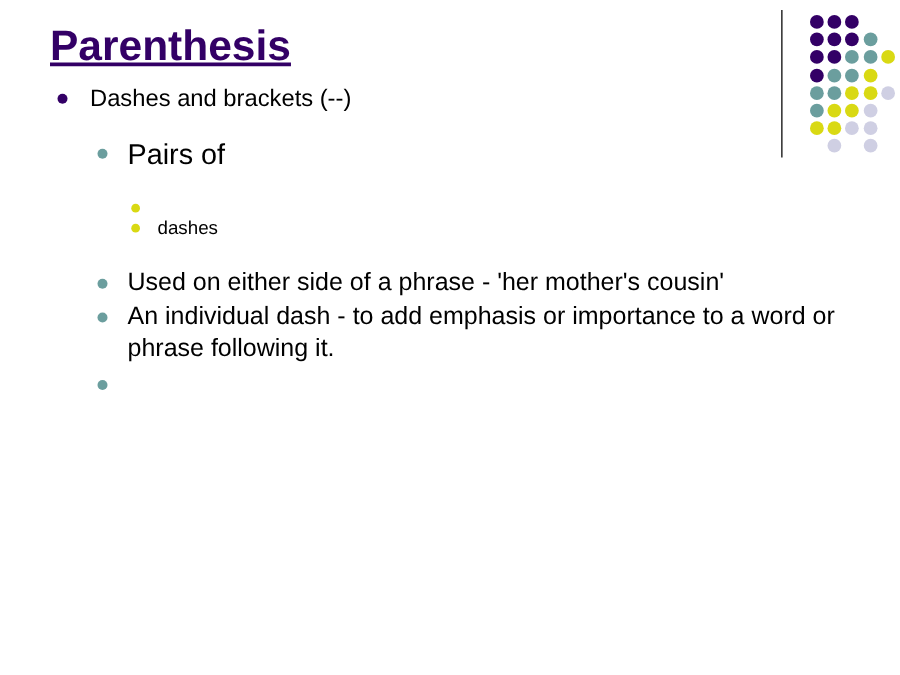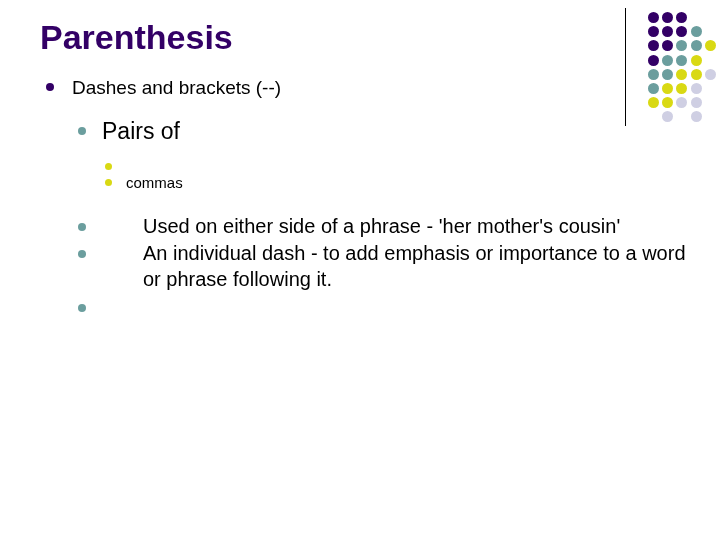--- a/index.html
+++ b/index.html
@@ -62,21 +62,21 @@
     font-weight: bold;
     color: #330066;
     letter-spacing: 0px;
     line-height: 1.15;
   }
 
   
   #body-content {
     position: absolute;
     left: 0;
-    top: 76px;
+    top: 68px;
     width: 700px;
   }
 
   .bullet-row {
     position: relative;
     display: flex;
     align-items: flex-start;
   }
 
   .marker {
@@ -102,21 +102,21 @@
     margin-right: 18px;
   }
   .lvl1 .bullet-text {
     font-size: 19px;
     line-height: 1.22;
   }
 
   
   .lvl2-big {
     padding-left: 78px;
-    margin-bottom: 0;
+    margin-bottom: 8px;
   }
   .lvl2-big .marker {
     width: 8px;
     height: 8px;
     background: #6B9E9E;
     margin-top: 10px;
     margin-right: 16px;
   }
   .lvl2-big .bullet-text {
     font-size: 23px;
@@ -137,21 +137,20 @@
   }
   .lvl3 .bullet-text {
     font-size: 15px;
     line-height: 1.30;
   }
 
   
   .lvl2 {
     padding-left: 78px;
     margin-bottom: 2px;
-    gap: 41px;
   }
   .lvl2 .marker {
     width: 8px;
     height: 8px;
     background: #6B9E9E;
     margin-top: 9px;
     margin-right: 16px;
   }
   .lvl2 .bullet-text {
     font-size: 20px;
@@ -197,21 +196,21 @@
         <div class="grid-dot" style="left: 42.6px; top: 71px; background: rgb(207, 207, 227);"></div>
         <div class="grid-dot" style="left: 0px; top: 85.2px; background: rgb(217, 217, 19);"></div>
         <div class="grid-dot" style="left: 14.2px; top: 85.2px; background: rgb(217, 217, 19);"></div>
         <div class="grid-dot" style="left: 28.4px; top: 85.2px; background: rgb(207, 207, 227);"></div>
         <div class="grid-dot" style="left: 42.6px; top: 85.2px; background: rgb(207, 207, 227);"></div>
         <div class="grid-dot" style="left: 14.2px; top: 99.4px; background: rgb(207, 207, 227);"></div>
         <div class="grid-dot" style="left: 42.6px; top: 99.4px; background: rgb(207, 207, 227);"></div>
       </div>
   </div>
 
-  <div id="title" style="color: rgb(51, 0, 102);">Parenthesis</div>
+  <div id="title" style="color: rgb(51, 0, 102); text-decoration: underline;">Parenthesis</div>
 
   <div id="body-content">
 
     <div class="bullet-row lvl1">
       <span class="marker" style="background: rgb(51, 0, 102);"></span>
       <span class="bullet-text">Dashes and brackets (--)</span>
     </div>
 
     <div class="spacer-sm"></div>
 
@@ -220,21 +219,21 @@
       <span class="bullet-text">Pairs of</span>
     </div>
 
     <div class="spacer-sm"></div>
 
     <div class="bullet-row lvl3">
       <span class="marker" style="background: rgb(217, 217, 19);"></span>
     </div>
     <div class="bullet-row lvl3">
       <span class="marker" style="background: rgb(217, 217, 19);"></span>
-      <span class="bullet-text">commas</span>
+      <span class="bullet-text">dashes</span>
     </div>
 
     <div class="spacer-md"></div>
 
     <div class="bullet-row lvl2">
       <span class="marker" style="background: rgb(107, 158, 158);"></span>
       <span class="bullet-text">Used on either side of a phrase - 'her mother's cousin'</span>
     </div>
     <div class="bullet-row lvl2">
       <span class="marker" style="background: rgb(107, 158, 158);"></span>

